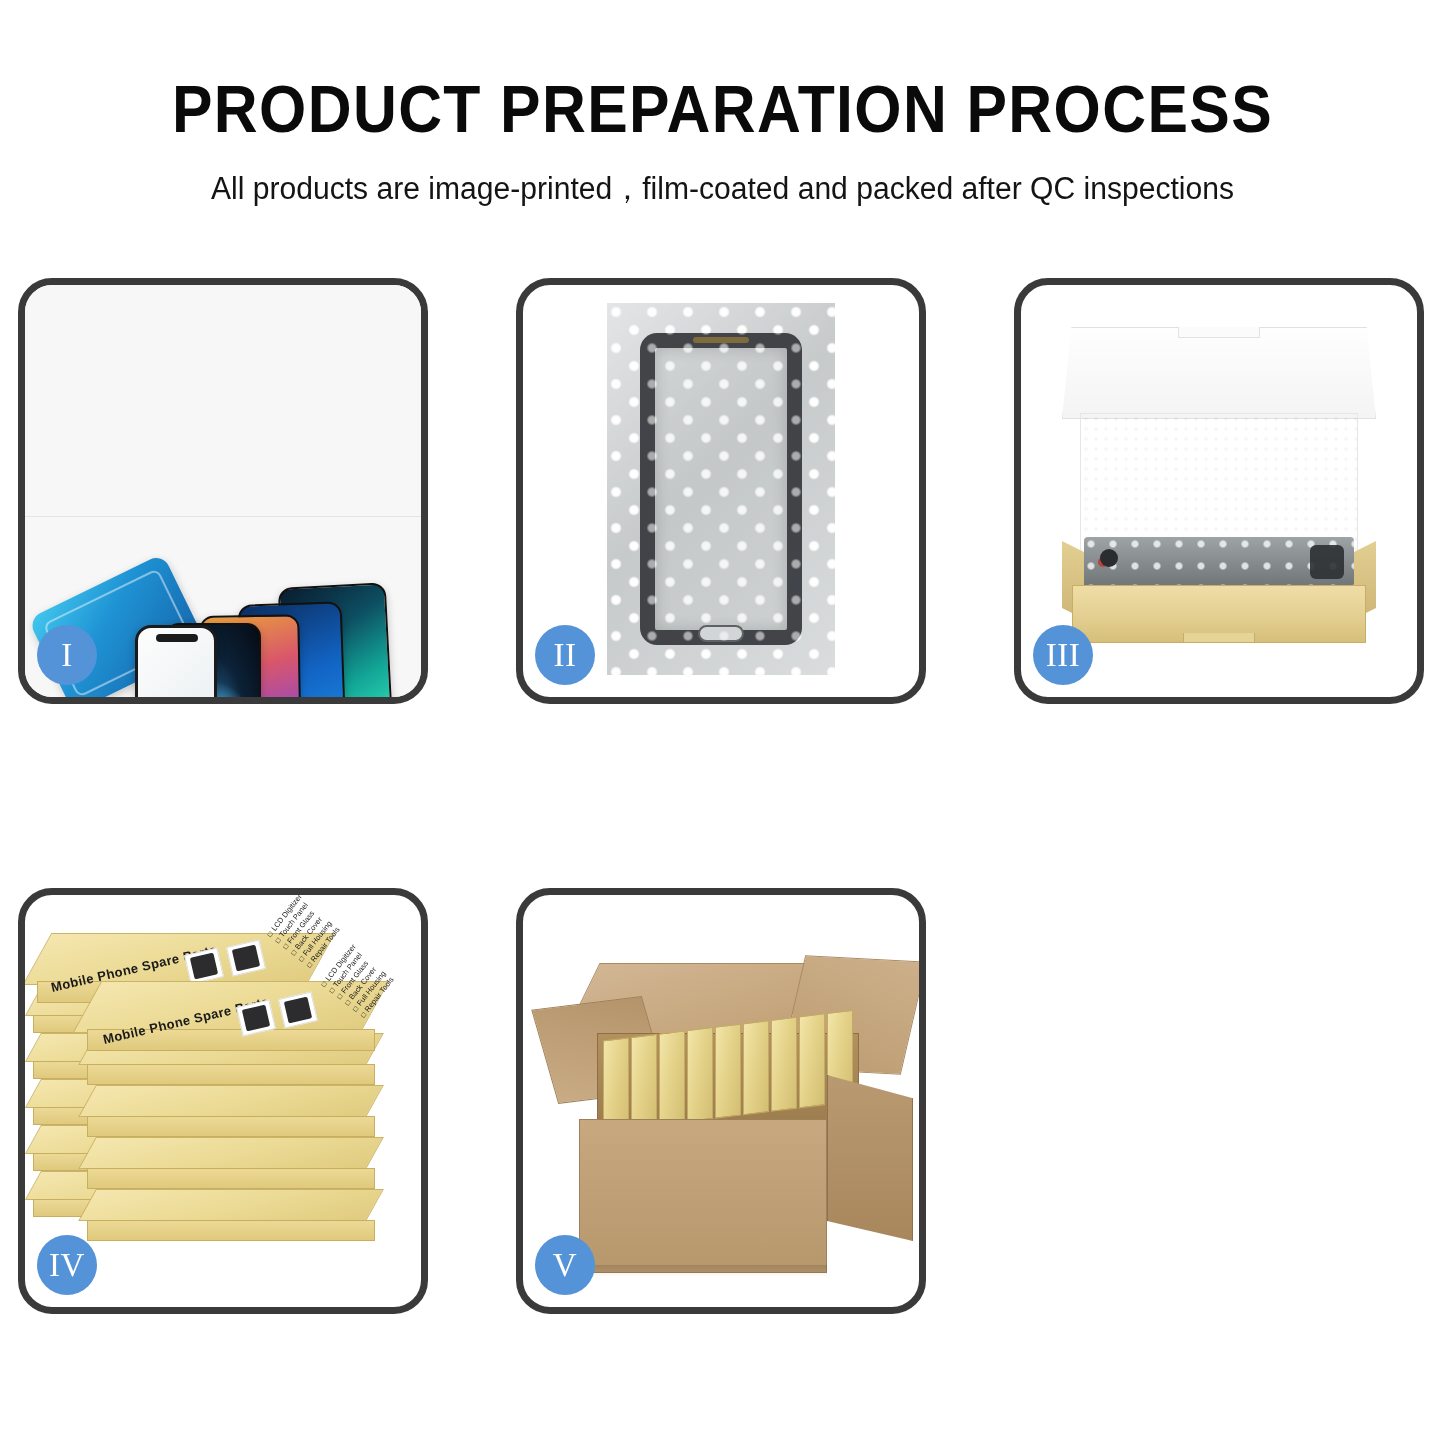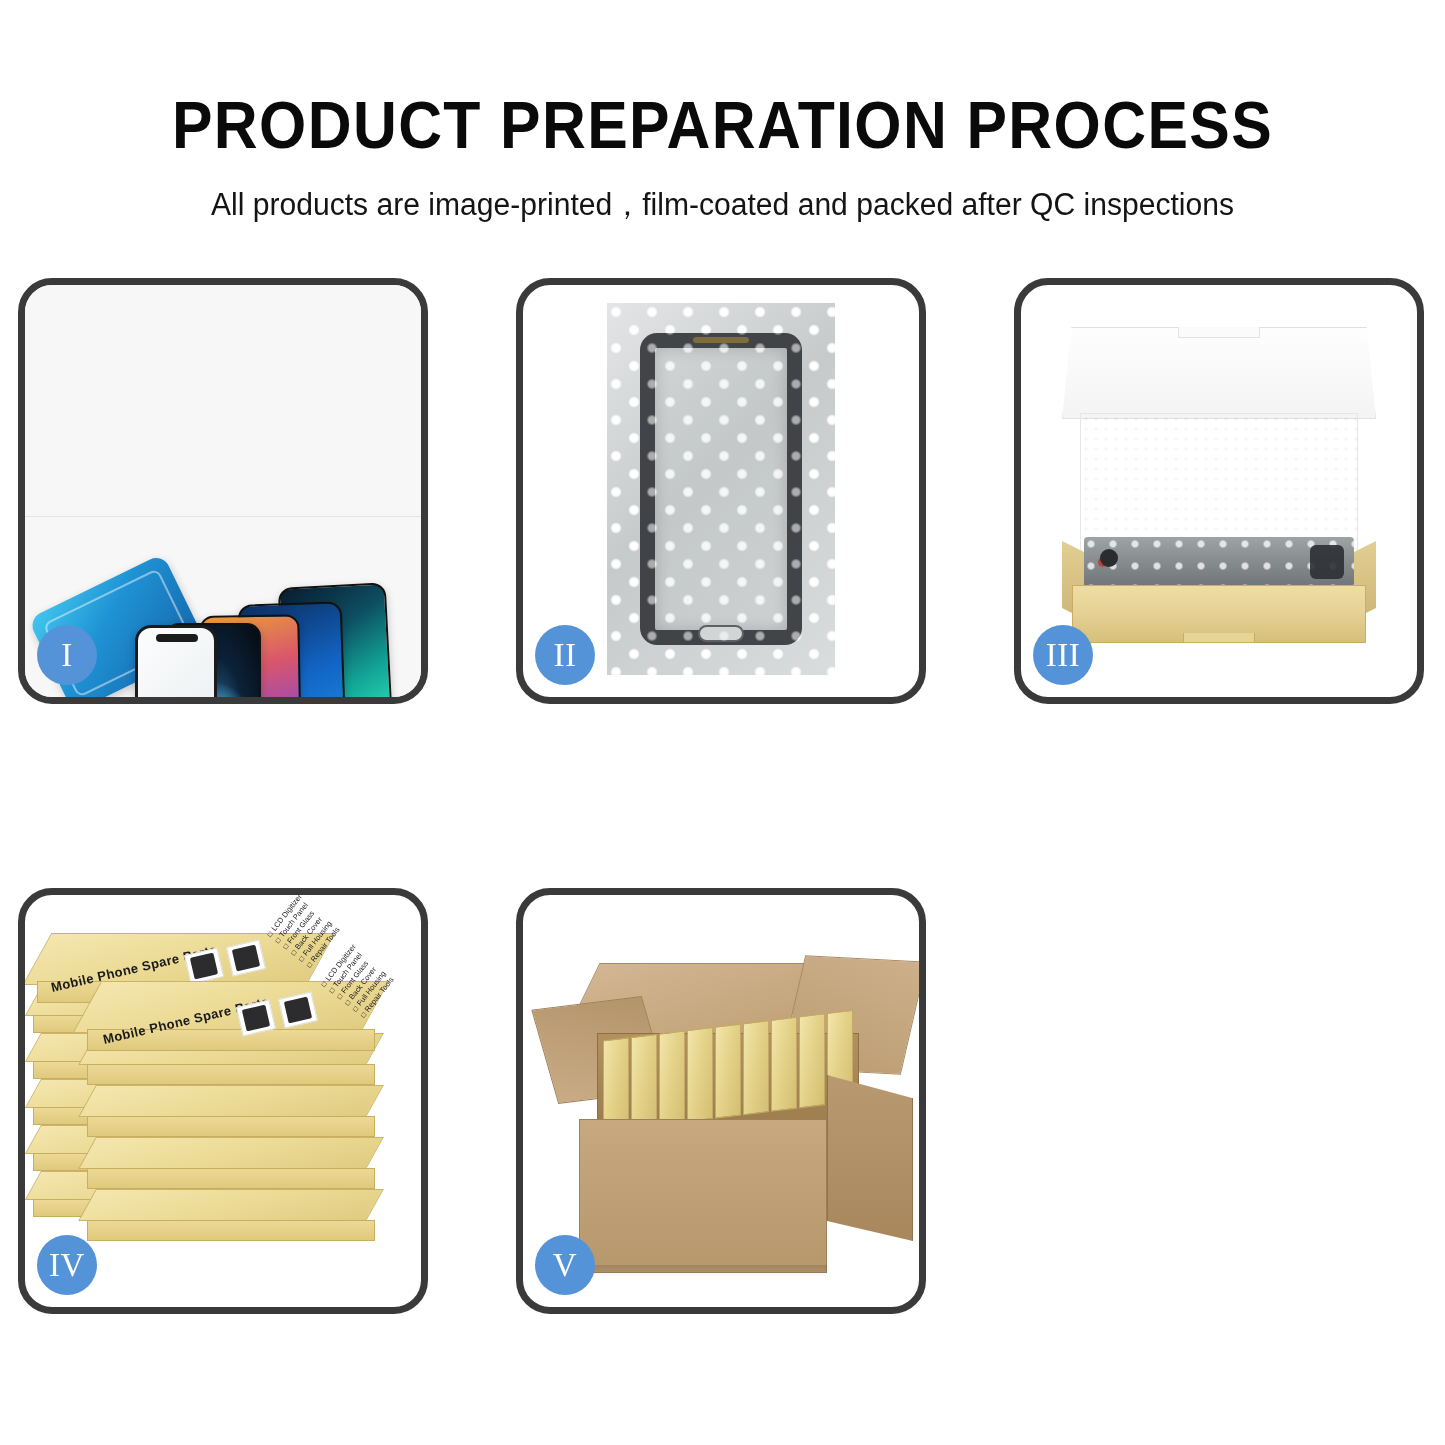--- a/index.html
+++ b/index.html
@@ -6,21 +6,21 @@
   html, body {
     width: 1445px; height: 1445px;
     background: #ffffff;
     font-family: "Liberation Sans", sans-serif;
     overflow: hidden;
   }
 
   .page { position: relative; width: 1445px; height: 1445px; background:#fff; }
 
   
-  .header { position: absolute; left: 0; top: 16px; width: 1445px; text-align: center; }
+  .header { position: absolute; left: 0; top: 0; width: 1445px; text-align: center; }
   .title {
     font-family: "Liberation Sans", sans-serif;
     font-weight: 700;
     font-size: 66px;
     letter-spacing: 1.5px;
     color: #0a0a0a;
     line-height: 1;
     margin-top: 76px;
     transform: scaleX(0.92);
   }

